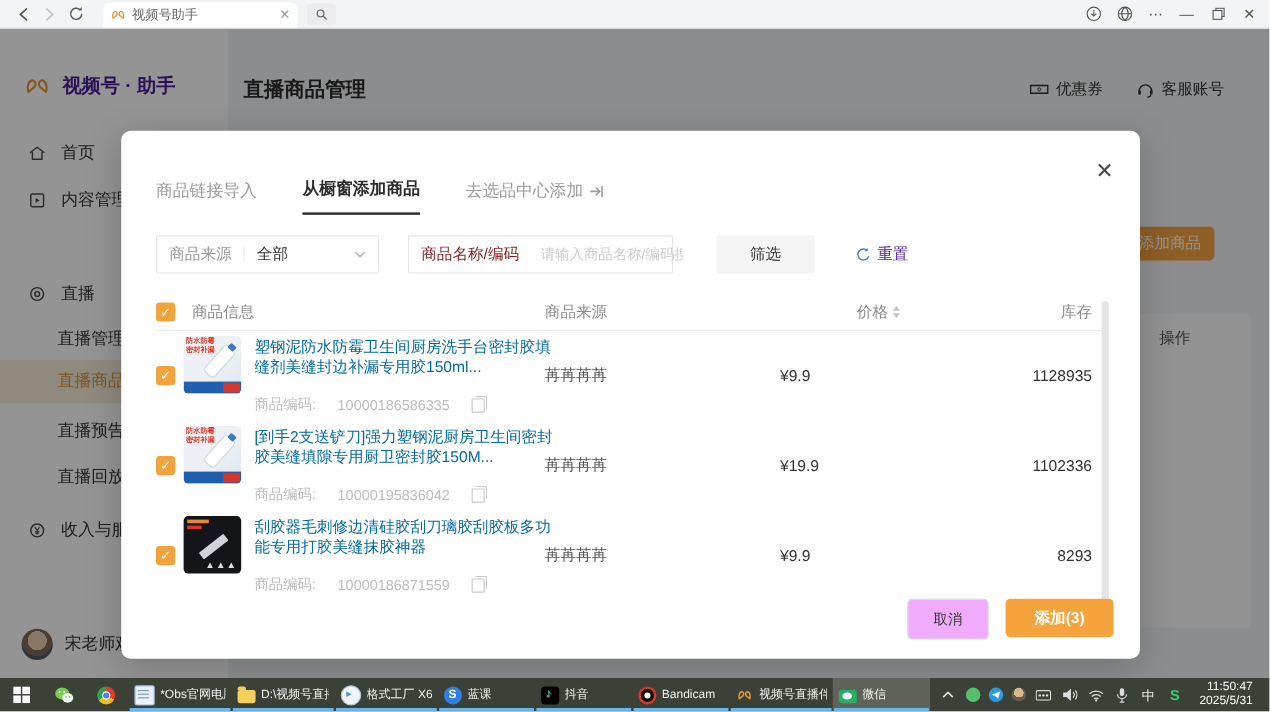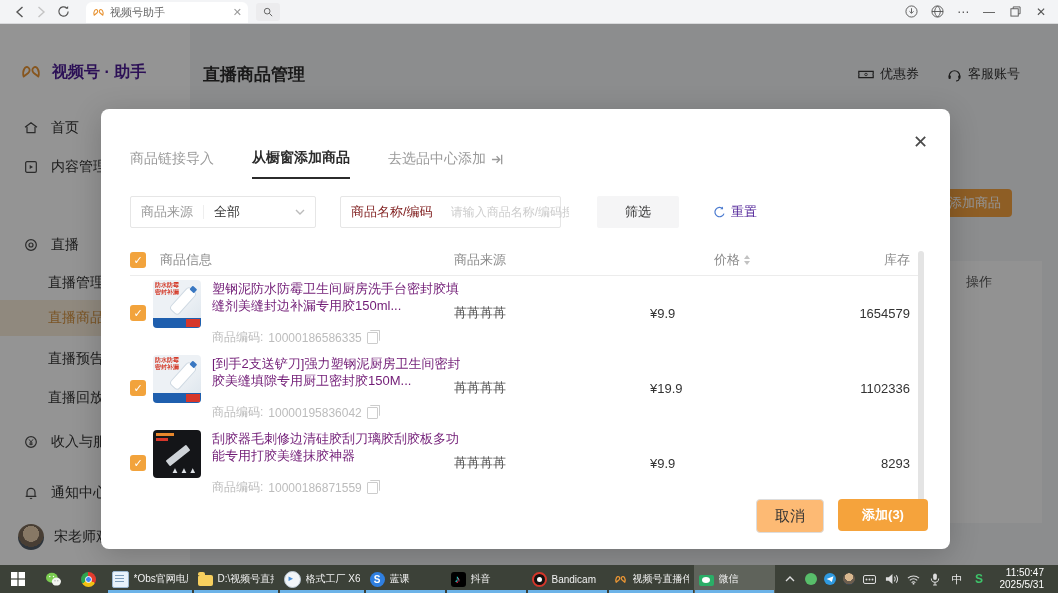--- a/index.html
+++ b/index.html
@@ -93,33 +93,33 @@
                  border-radius:4px;transform:rotate(42deg);top:6px;left:24px}
   .pimg.tube .tb:after{content:"";position:absolute;left:2px;top:-4px;width:6px;height:5px;background:#3a78c2;border-radius:1px}
   .pimg.tube .bar{position:absolute;bottom:0;left:0;right:0;height:10px;background:#1f5fae}
   .pimg.tube .bar i{position:absolute;right:1px;top:1px;width:14px;height:8px;background:#d6372b}
   .pimg.dark{background:#141518}
   .pimg.dark .o1{position:absolute;left:3px;top:3px;width:18px;height:3px;background:#e8872c}
   .pimg.dark .o2{position:absolute;left:3px;top:8px;width:12px;height:3px;background:#d6372b}
   .pimg.dark .blade{position:absolute;width:26px;height:7px;background:#cfd3d8;transform:rotate(-38deg);top:22px;left:12px;border-radius:1px}
   .pimg.dark .tri{position:absolute;bottom:3px;left:18px;color:#dfe3e8;font-size:8px;letter-spacing:1px}
   .ptxt{width:252px}
-  .pname{font-size:13px;color:#701a75;line-height:17px}
-  .pcode{font-size:12px;color:#bcbcbc;margin-top:15px;display:flex;align-items:center;gap:5px}
+  .pname{font-size:13px;color:#0369a1;line-height:17px}
+  .pcode{font-size:12px;color:#bcbcbc;margin-top:15px;display:flex;align-items:center;gap:18px}
   .copy{width:9px;height:10px;border:1px solid #ccc;border-radius:1px;position:relative;display:inline-block}
   .copy:before{content:"";position:absolute;left:2px;top:-3px;width:9px;height:10px;border:1px solid #ccc;
                border-left:0;border-bottom:0;border-radius:1px}
   .psrc{position:absolute;left:324px;font-size:13px;color:#555;top:50%;transform:translateY(-50%)}
   .pprice{position:absolute;left:520px;width:80px;text-align:left;font-size:13px;color:#333;top:50%;transform:translateY(-50%)}
   .pstock{position:absolute;left:680px;width:100px;text-align:right;font-size:13px;color:#333;top:50%;transform:translateY(-50%)}
   #m-scroll{position:absolute;left:817px;top:142px;width:6px;height:252px;background:#e4e4e4;border-radius:3px}
 
   #m-foot{position:absolute;right:22px;bottom:16px;display:flex;gap:14px}
-  #btn-cancel{width:66px;height:32px;border:1px solid #ddd;border-radius:4px;background:#fdba74;color:#333;
-              font-size:15px;display:flex;align-items:center;justify-content:center}
+  #btn-cancel{width:66px;height:32px;border:1px solid #ddd;border-radius:4px;background:#f0abfc;color:#333;
+              font-size:12px;display:flex;align-items:center;justify-content:center}
   #btn-ok{width:90px;height:32px;border-radius:4px;background:#f5a33c;color:#fff;font-size:13px;font-weight:bold;
           display:flex;align-items:center;justify-content:center}
 
   
   #taskbar{position:absolute;left:0;top:565px;width:1058px;height:28px;background:#3c4138;z-index:10;
            display:flex;align-items:stretch;color:#fff}
   .tb-ic{width:38px;display:flex;align-items:center;justify-content:center}
   .tb-app{width:86px;display:flex;align-items:center;gap:5px;padding:0 5px;box-sizing:border-box;position:relative}
   .tb-app .lbl{font-size:10px;color:#f2f2f2;white-space:nowrap;overflow:hidden}
   .tb-app:after{content:"";position:absolute;left:1px;right:1px;bottom:0;height:3px;background:#6cb3e8}
@@ -251,28 +251,20 @@
 
     <div class="side-item" style="top:402px">
       <span class="si-ic">
           <svg width="16" height="16" viewBox="0 0 24 24">
             <circle cx="12" cy="12" r="8" stroke="#4a4a4a" stroke-width="1.8" fill="none"></circle>
             <path d="M9 8l3 4 3-4M12 12v5M9.5 13.5h5M9.5 15.5h5" stroke="#4a4a4a" stroke-width="1.4" fill="none"></path>
           </svg>
         </span>
       <span>收入与服务</span>
     </div>
-    <div class="side-item" style="top:453px">
-      <span class="si-ic">
-          <svg width="16" height="16" viewBox="0 0 24 24">
-            <path d="M6 17V11a6 6 0 0 1 12 0v6M4 17h16M10.5 19.5a1.8 1.8 0 0 0 3 0" stroke="#4a4a4a" stroke-width="1.8" fill="none" stroke-linejoin="round"></path>
-          </svg>
-        </span>
-      <span>通知中心</span>
-    </div>
     <div id="acct">
       <span class="ava"></span>
       <span>宋老师观察</span>
     </div>
   </div>
 
   <div id="pg-title">直播商品管理</div>
   <div class="hdr-link" style="left:858px">
     <svg width="16" height="13" viewBox="0 0 20 16">
         <path d="M1 4h18v3a2 2 0 0 0 0 2v3H1V9a2 2 0 0 0 0-2z" stroke="#333" stroke-width="1.5" fill="none"></path>
@@ -369,21 +361,21 @@
         <div class="pname">塑钢泥防水防霉卫生间厨房洗手台密封胶填缝剂美缝封边补漏专用胶150ml...</div>
         <div class="pcode">
           <span>商品编码:</span>
           <span>10000186586335</span>
           <span class="copy"></span>
         </div>
       </div>
     </div>
     <span class="psrc">苒苒苒苒</span>
     <span class="pprice">¥9.9</span>
-    <span class="pstock">1654579</span>
+    <span class="pstock">1128935</span>
   </div>
 
   <div class="prow" style="top:247px">
     <span class="cb">✓</span>
     <div class="pbody">
       <div class="pimg tube">
         <span class="badge">防水防霉密封补漏</span>
         <span class="tb"></span>
           <span class="bar">
             <i></i>

